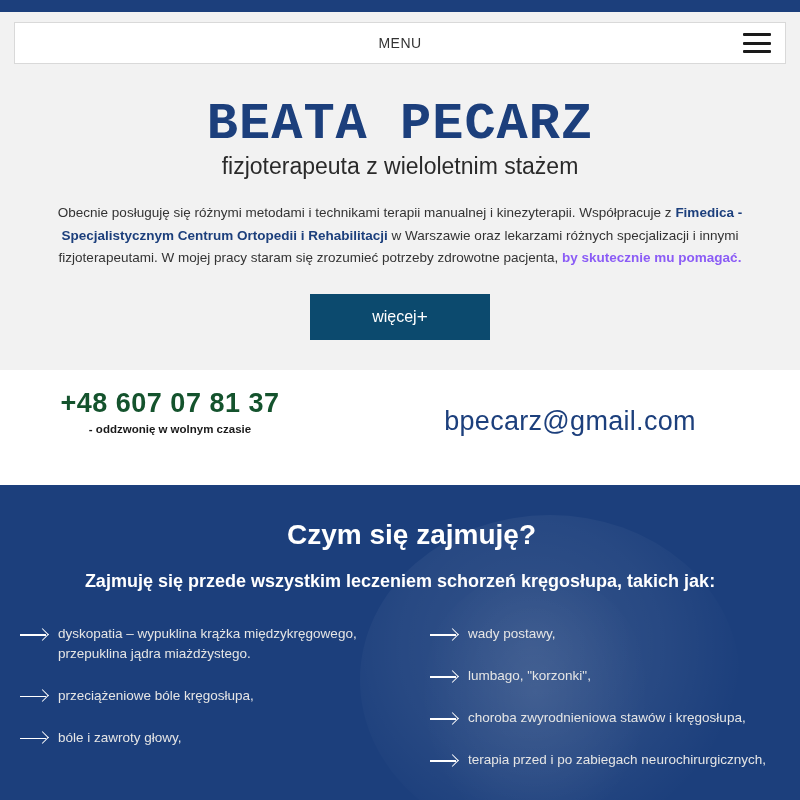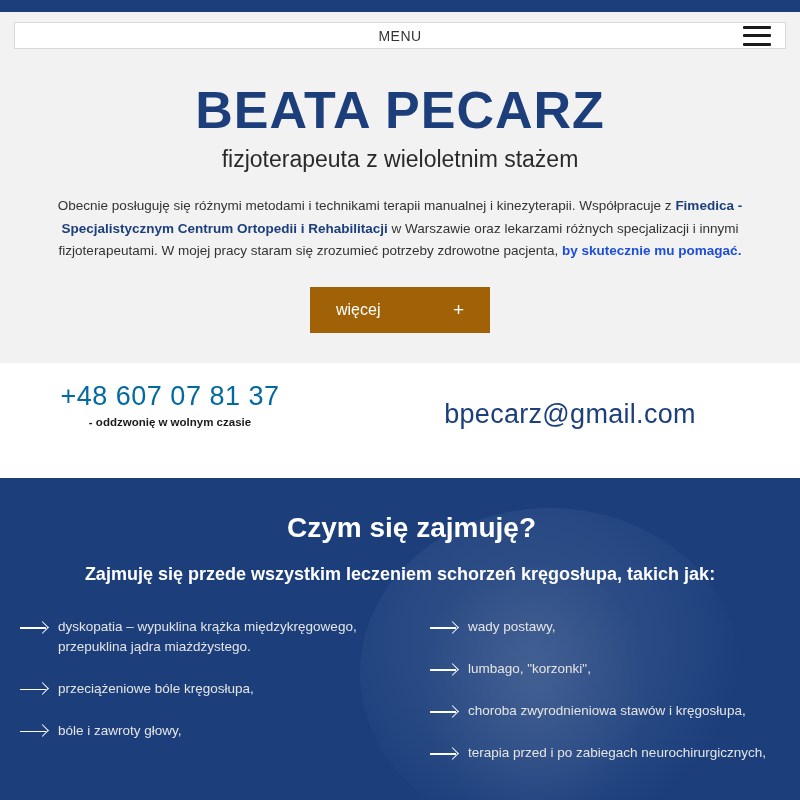--- a/index.html
+++ b/index.html
@@ -26,21 +26,21 @@
     background: #1c3f7c;
     width: 100%;
   }
 
   
   .menu-wrap {
     background: #f2f2f2;
     padding: 10px 14px 0 14px;
   }
   .menu-bar {
-    height: 27px;
+    height: 42px;
     background: #ffffff;
     border: 1px solid #d9d9d9;
     display: flex;
     align-items: center;
     justify-content: center;
     position: relative;
   }
   .menu-label {
     font-size: 14px;
     letter-spacing: 0.5px;
@@ -72,47 +72,48 @@
     padding: 34px 14px 30px 14px;
     text-align: center;
   }
   .hero-title {
     font-size: 52px;
     font-weight: bold;
     color: #1c3f7c;
     letter-spacing: 1px;
     line-height: 1.05;
     margin: 0;
+    font-family: Liberation Mono, monospace;
   }
   .hero-sub {
     font-size: 23px;
     color: #2a2a2a;
-    margin: 8px 0 0 0;
+    margin: 0 0 0 0;
     font-weight: normal;
   }
   .hero-text {
     margin: 22px auto 0 auto;
     max-width: 742px;
     font-size: 13.5px;
     line-height: 1.7;
     color: #333333;
     text-align: center;
   }
   .hero-text b { color: #1c3f7c; font-weight: bold; }
-  .hero-text .dark { color: #1d4ed8; font-weight: bold; }
+  .hero-text .dark { color: #8b5cf6; font-weight: bold; }
 
   .cta {
     margin: 24px auto 0 auto;
     width: 180px;
     height: 46px;
-    background: #a16207;
+    background: #0c4a6e;
     color: #ffffff;
     display: flex;
     align-items: center;
-    justify-content: space-between;
+    justify-content: center;
     padding: 0 26px;
     font-size: 16px;
     border: none;
     cursor: pointer;
     font-family: "Liberation Sans", sans-serif;
   }
   .cta .plus { font-size: 19px; }
 
   
   .contact {
@@ -121,22 +122,22 @@
     display: flex;
     align-items: flex-start;
     padding-top: 18px;
   }
   .contact-left {
     width: 340px;
     text-align: center;
   }
   .phone {
     font-size: 27px;
-    font-weight: normal;
-    color: #0369a1;
+    font-weight: bold;
+    color: #14532d;
     letter-spacing: 0.5px;
   }
   .sms-note {
     font-size: 11.5px;
     color: #444444;
     margin-top: 7px;
   }
   .sms-note2 {
     font-size: 11.5px;
     color: #1a1a1a;

